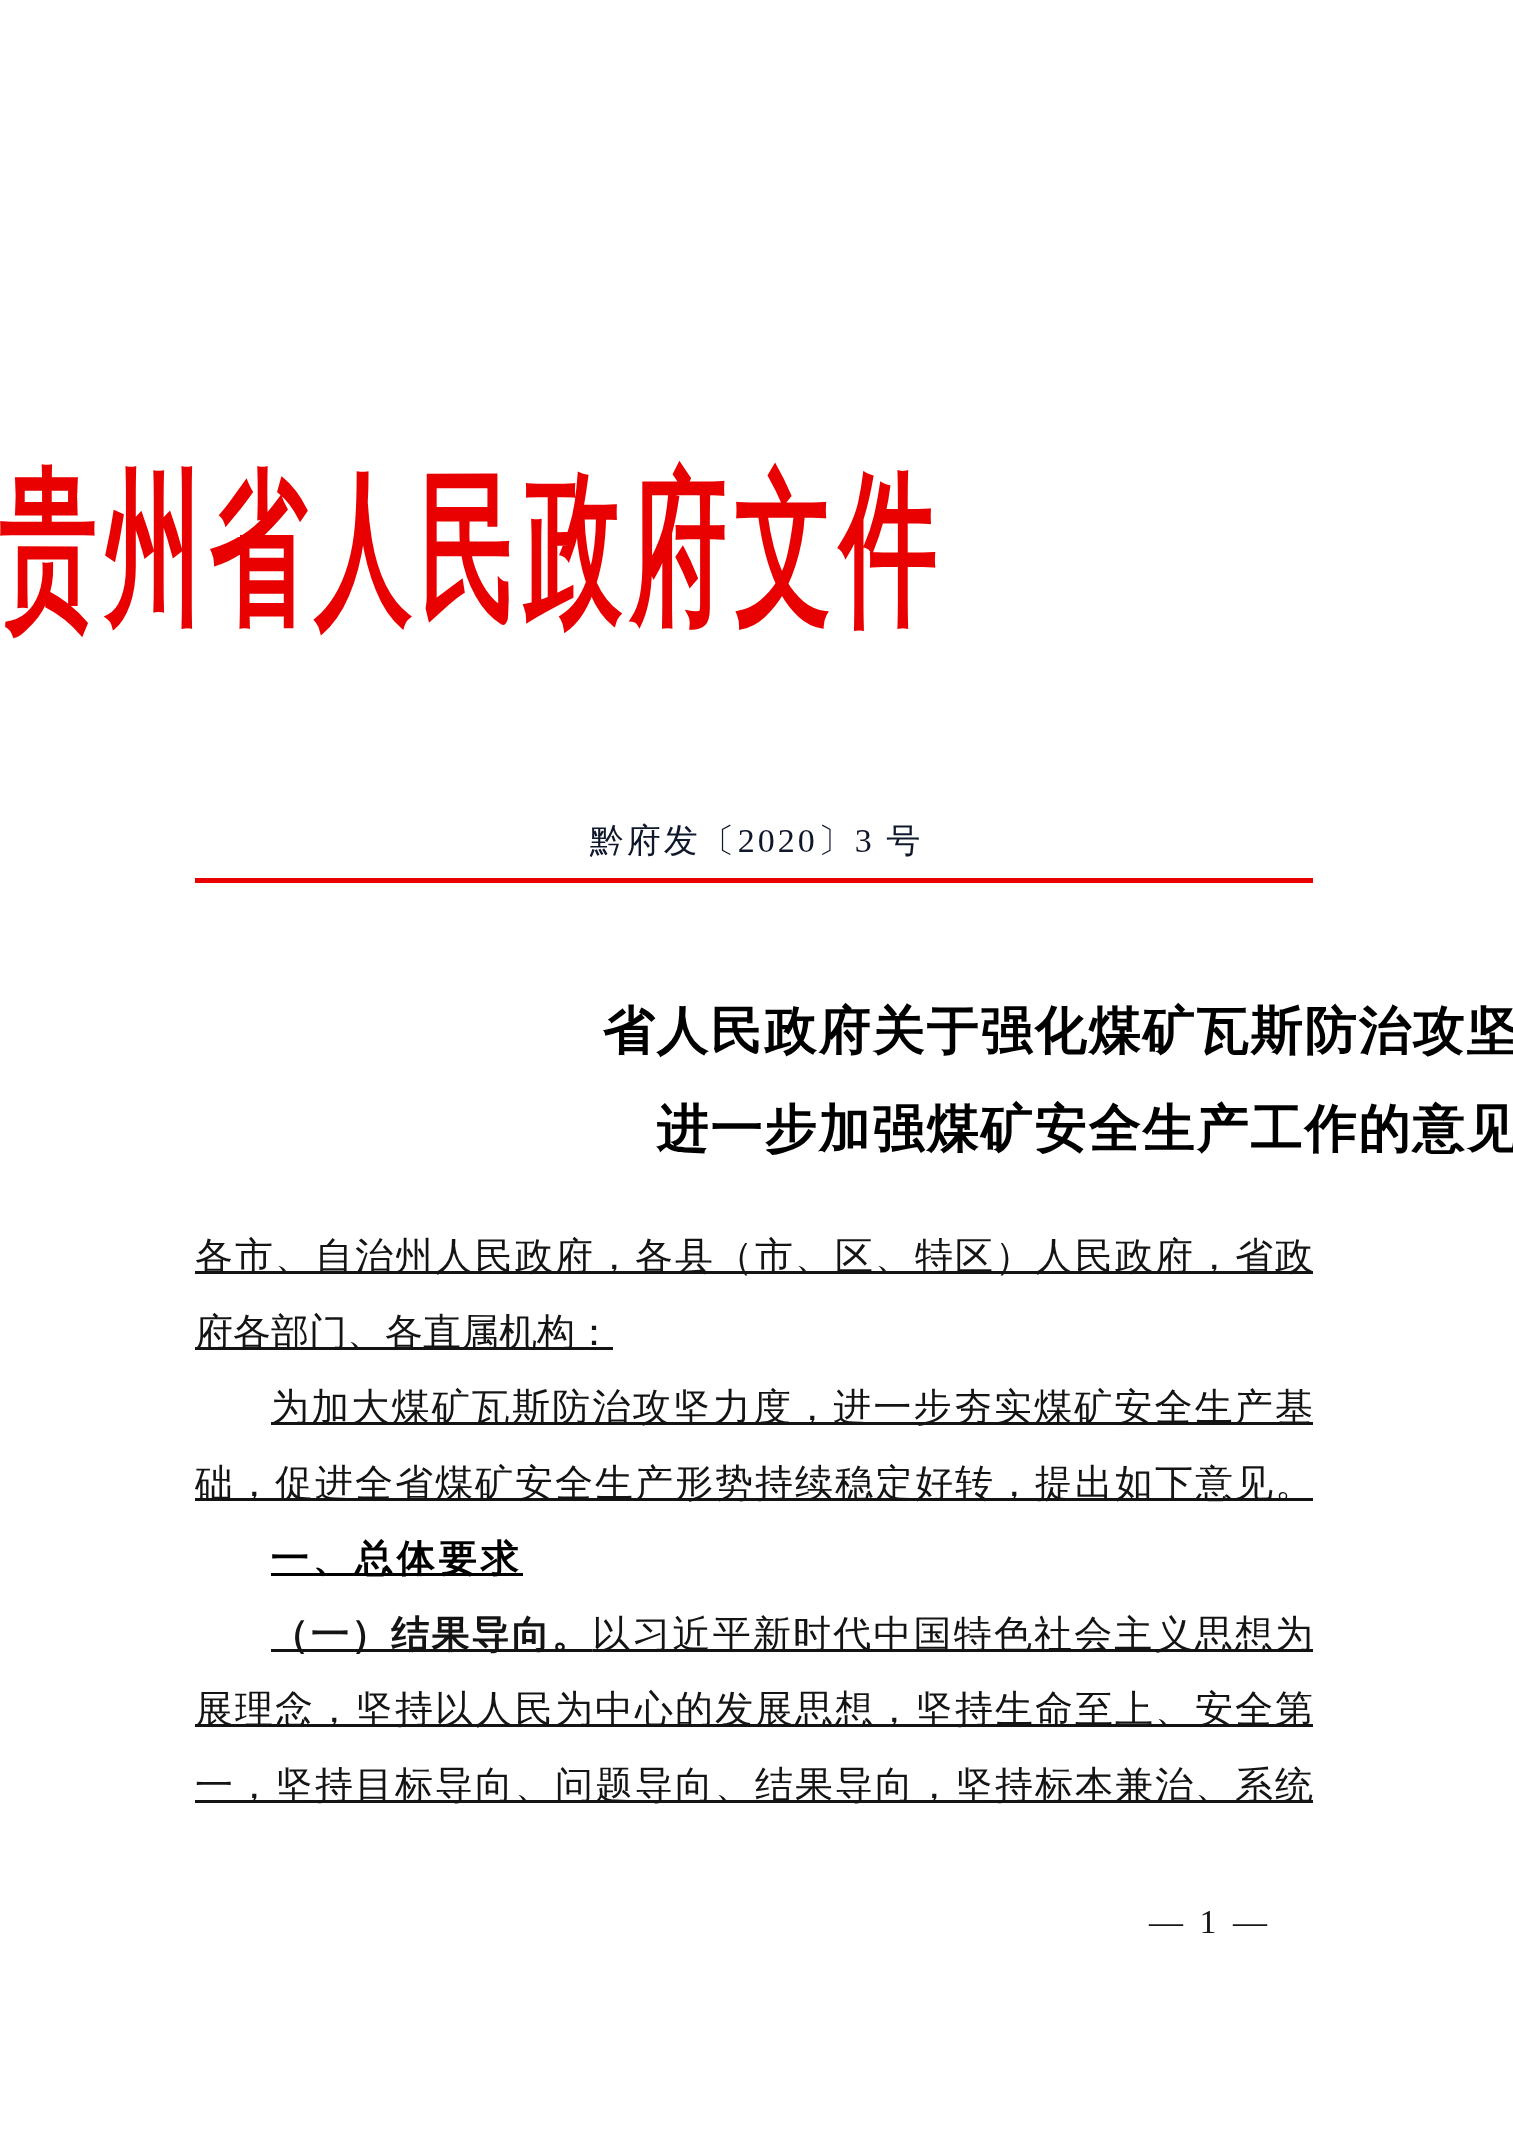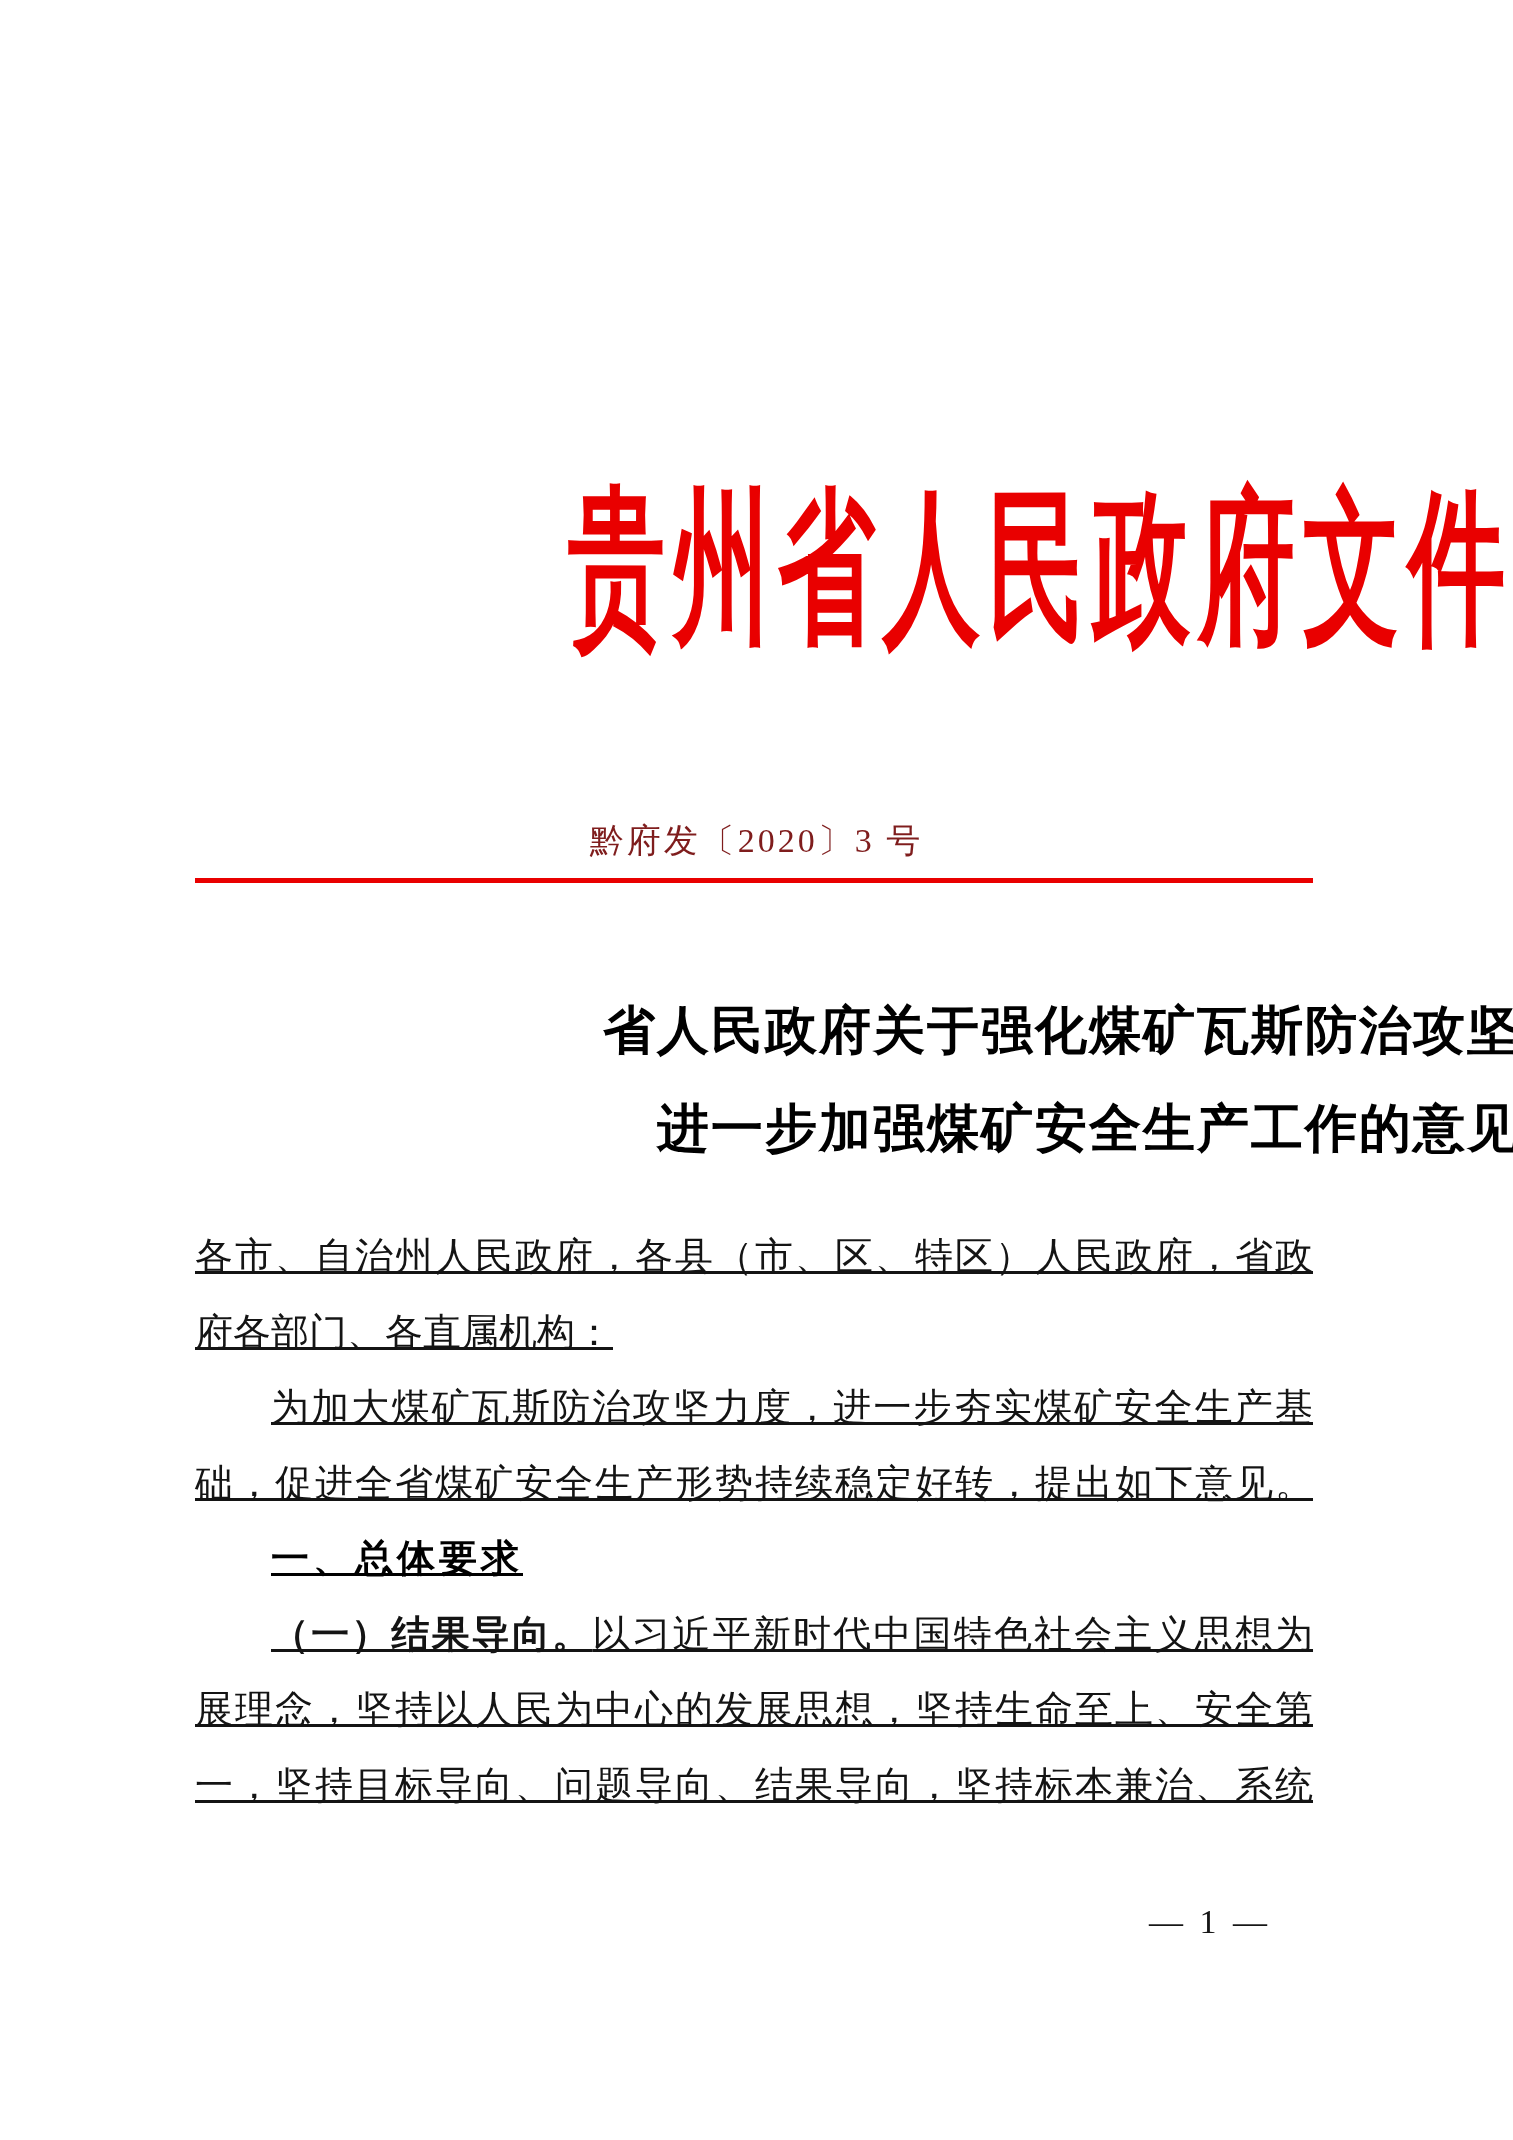--- a/index.html
+++ b/index.html
@@ -11,24 +11,24 @@
     height: 2140px;
     background: #ffffff;
     overflow: hidden;
     font-family: "Liberation Serif", serif;
     color: var(--ink);
   }
 
   
   .letterhead {
     position: absolute;
-    top: 521px;
+    top: 502px;
     left: 0;
     width: 100%;
-    text-align: right;
+    text-align: left;
     white-space: nowrap;
   }
   .letterhead .stretch {
     display: inline-block;
     font-size: 97px;
     line-height: 97px;
     font-weight: bold;
     letter-spacing: 8px;
     color: var(--accent);
     transform: scaleY(1.72);
@@ -39,21 +39,21 @@
   
   .doc-number {
     position: absolute;
     top: 822px;
     left: 0;
     width: 100%;
     text-align: center;
     font-size: 34px;
     line-height: 38px;
     letter-spacing: 3px;
-    color: #7f1d1d;
+    color: #0f172a;
   }
 
   
   .red-rule {
     position: absolute;
     top: 878px;
     left: 195px;
     width: 1118px;
     height: 5px;
     background: var(--accent);

